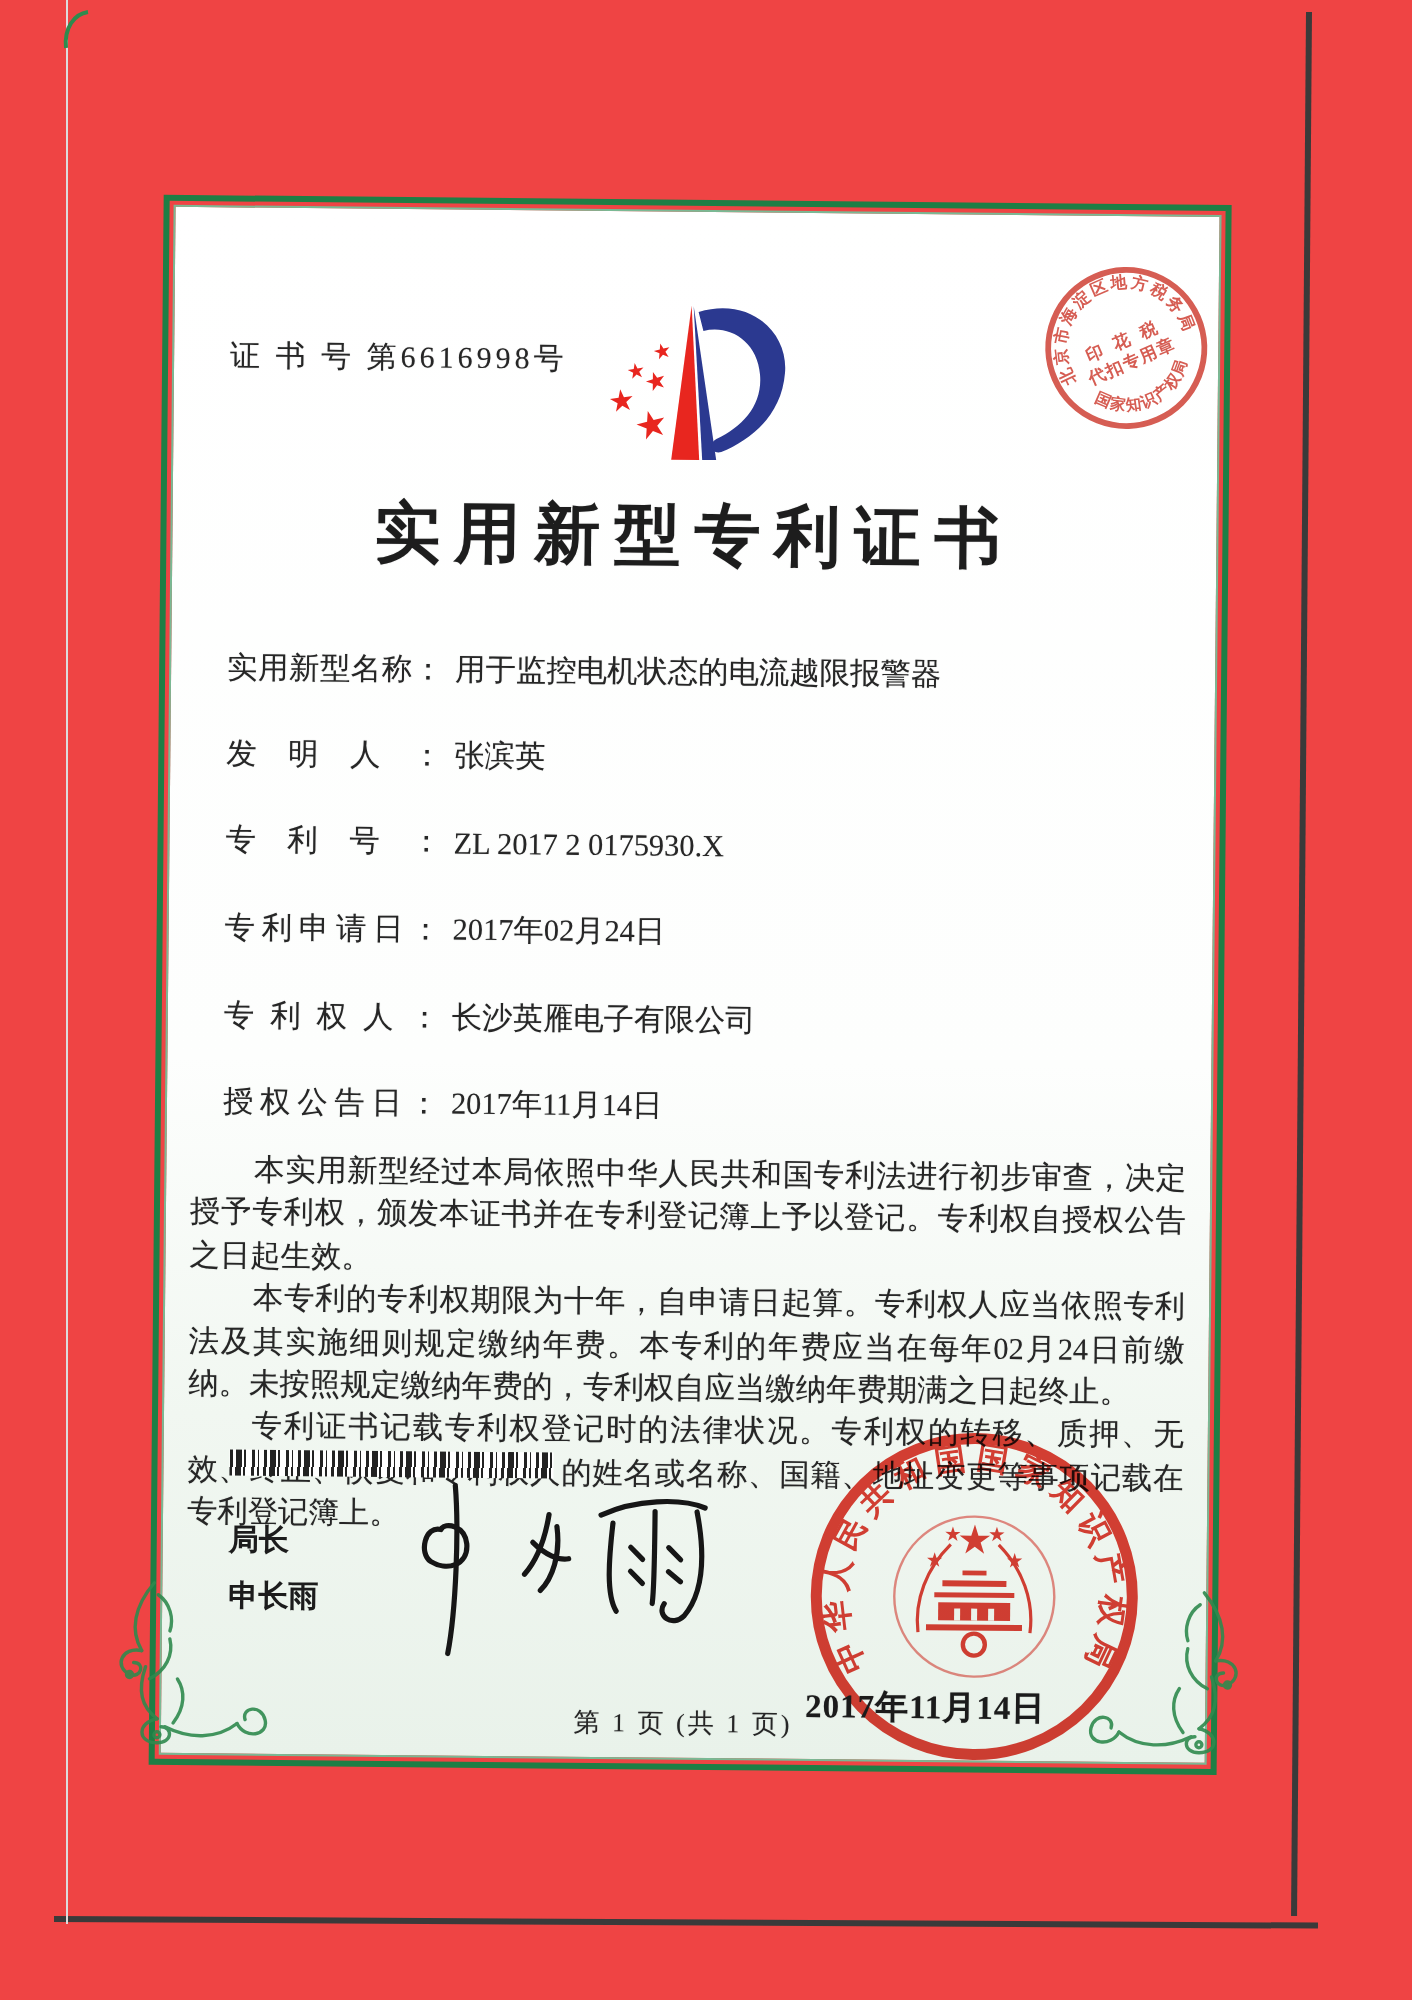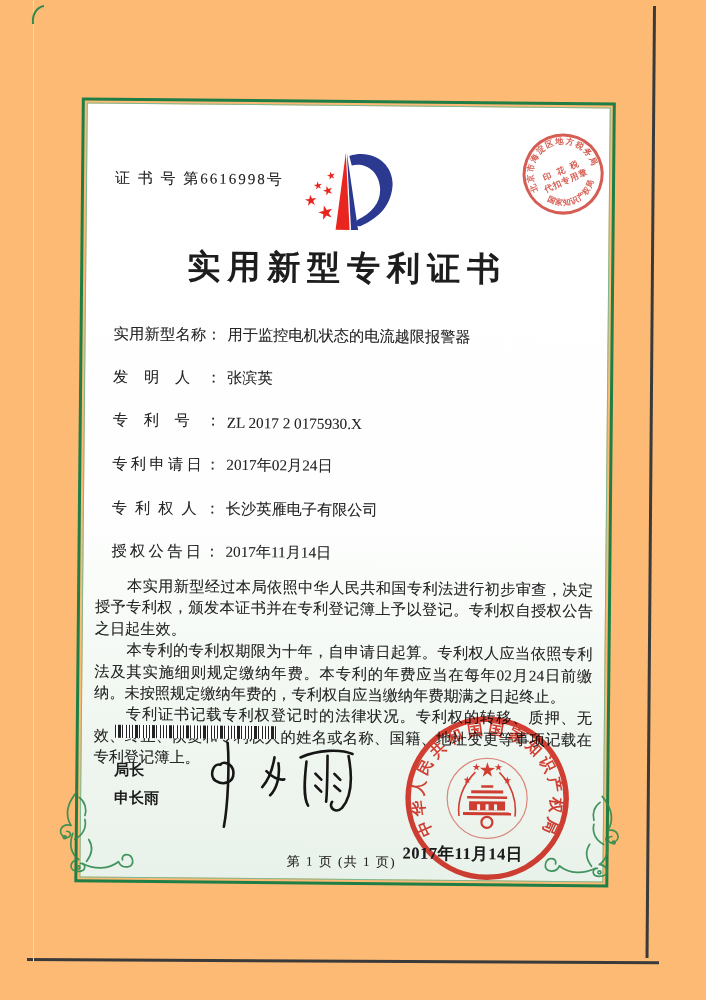--- a/index.html
+++ b/index.html
@@ -1,16 +1,16 @@
 <!DOCTYPE html>
 <html><head>
 <meta charset="utf-8">
 <style>
   html,body{margin:0;padding:0;background:#ffffff;}
-  .canvas{position:relative;width:706px;height:1000px;overflow:hidden;background:#fdba74;
+  .canvas{position:relative;width:706px;height:1000px;overflow:hidden;background:#ef4444;
           font-family:"Liberation Serif","DejaVu Serif",serif;color:#262626;}
   .page-rot{position:absolute;left:0;top:0;width:706px;height:1000px;
             transform:rotate(0.55deg);transform-origin:50% 50%;}
   
   .frame{position:absolute;left:78px;top:100px;width:528px;height:779px;
          border:3px solid #1e7e45;}
   .frame-inner{position:absolute;left:2px;top:2px;right:2px;bottom:2px;
          border:1px solid #7ab994;
          background:linear-gradient(180deg,#ffffff 0%,#fdfefd 55%,#f1f7f1 78%,#e9f2ea 100%);}
   .doc-text{text-shadow:0 0 0.5px rgba(40,40,40,.35);}

